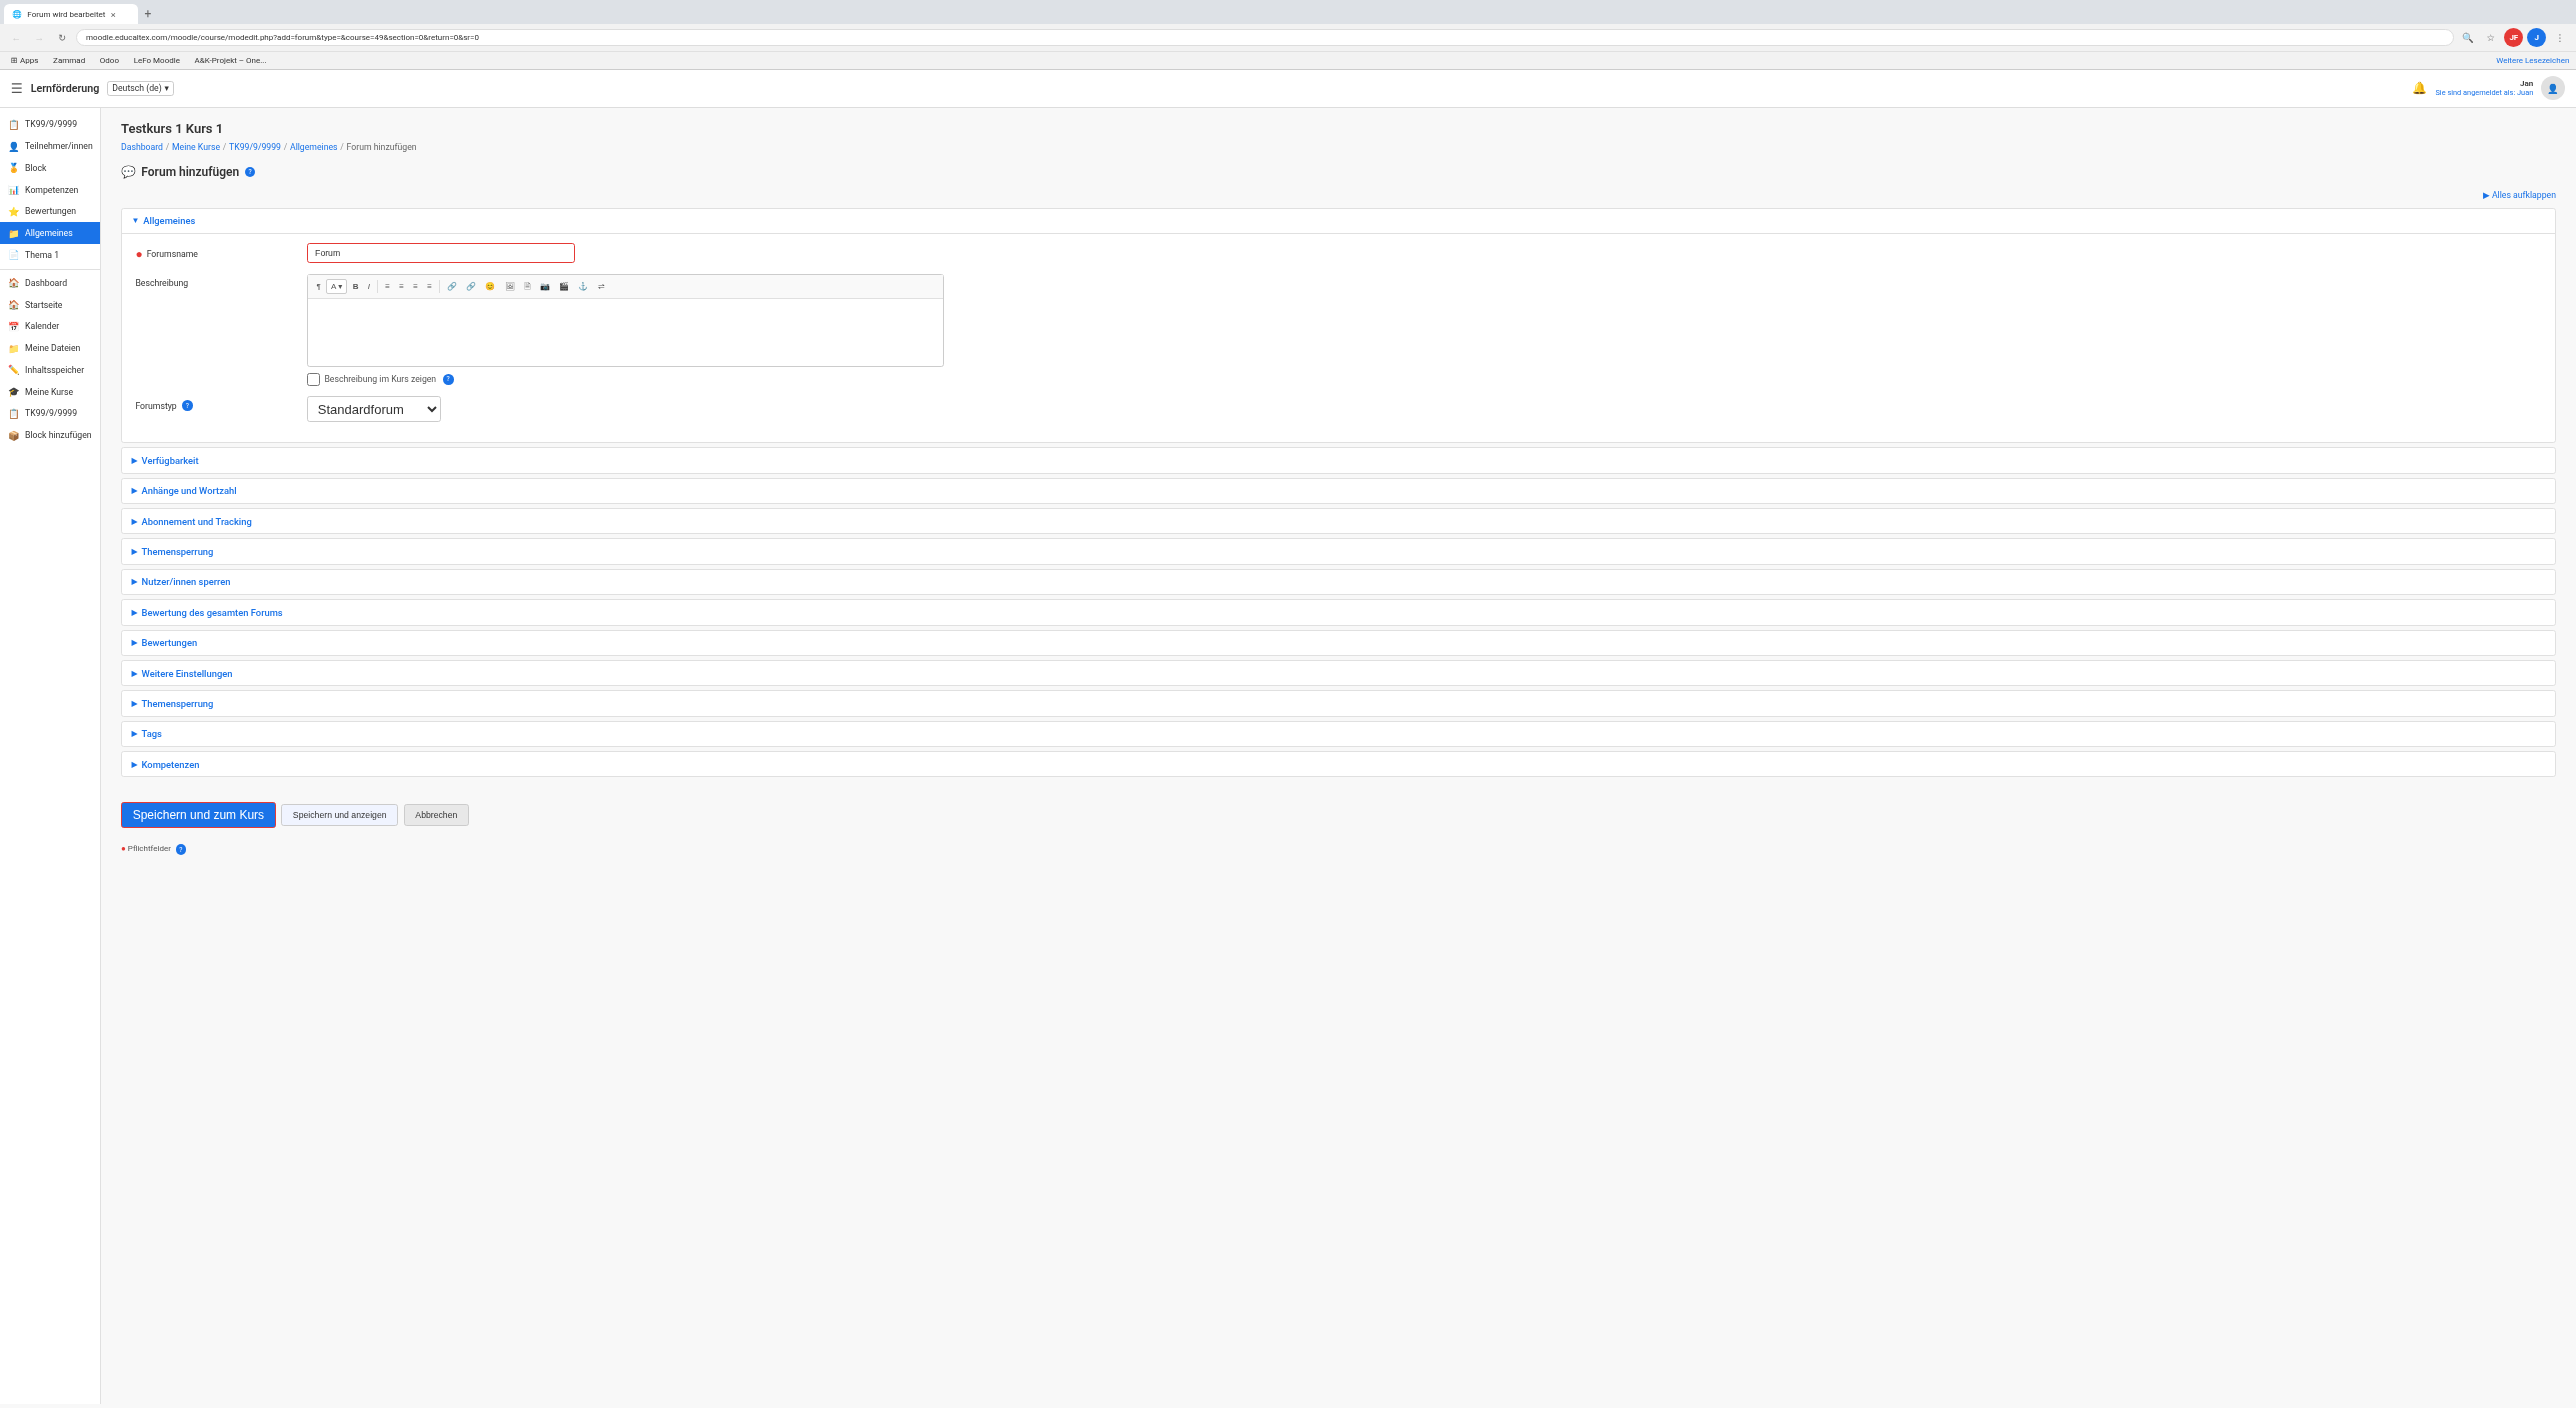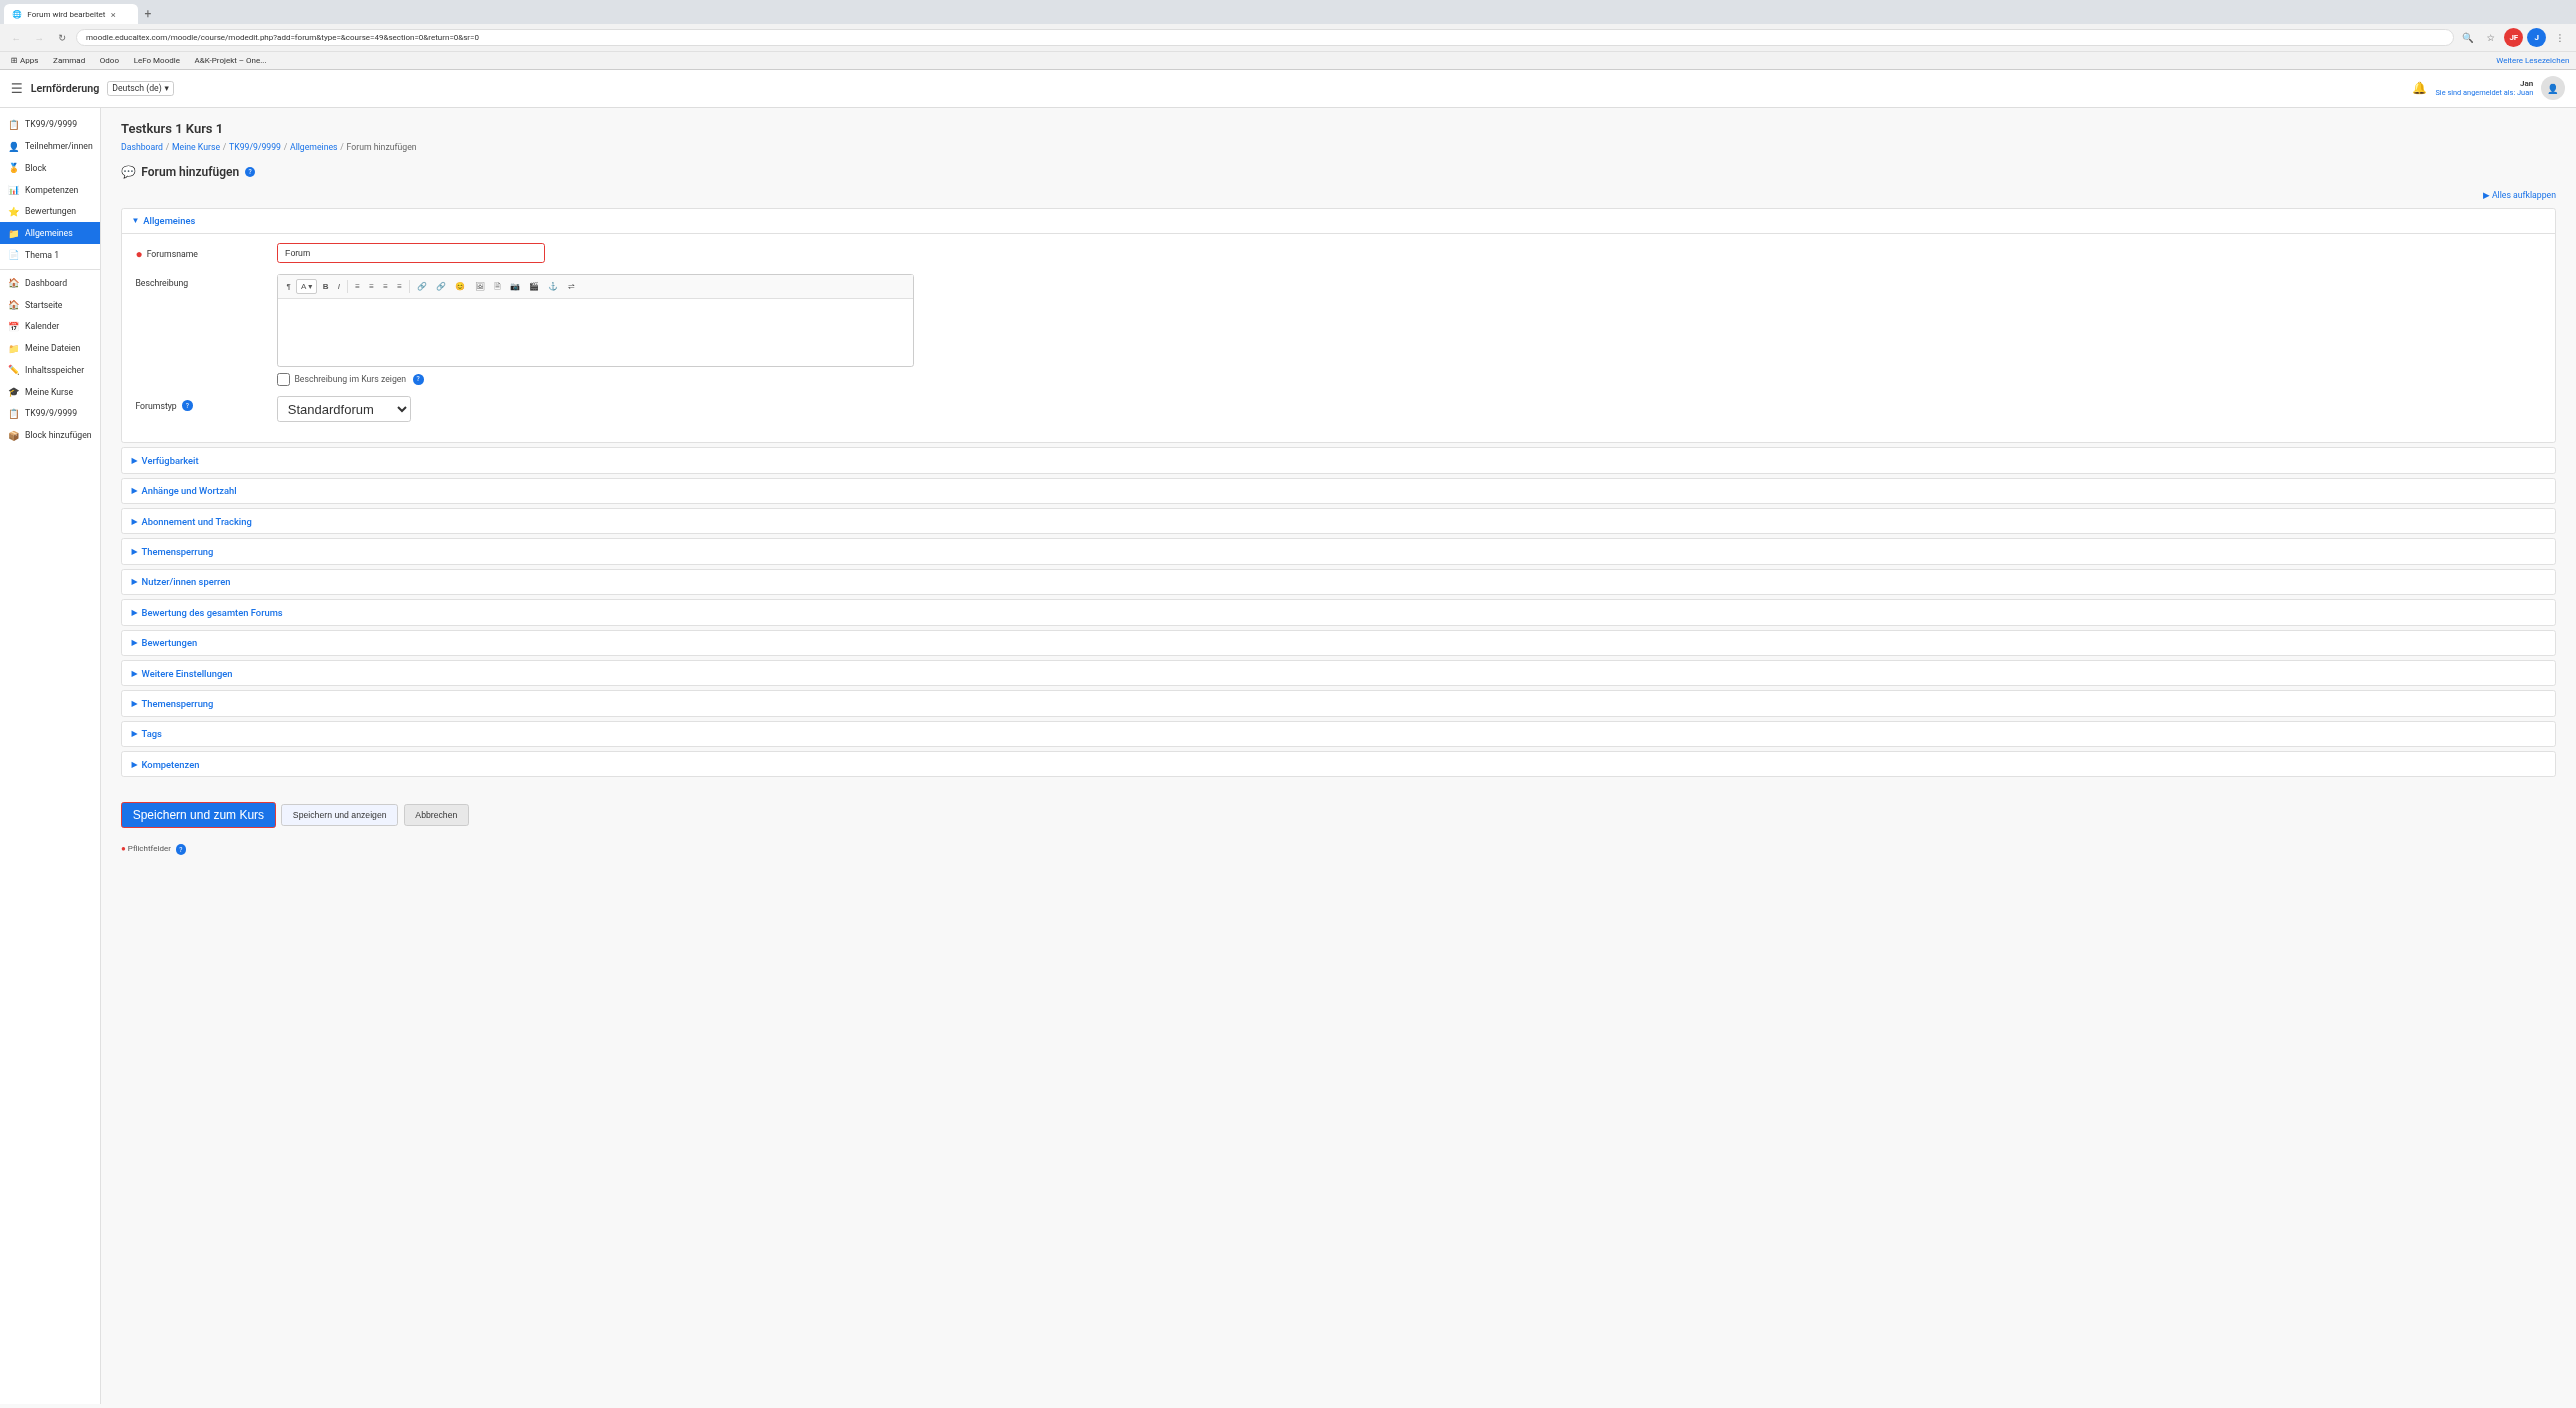--- a/index.html
+++ b/index.html
@@ -60,21 +60,21 @@
     .expand-all { color: #1a73e8; font-size: 8.7px; text-align: center; cursor: pointer; margin-bottom: 8px; }
 
     .collapsible-section { background: #fff; border: 0.7px solid #e0e0e0; border-radius: 2.7px; margin-bottom: 4px; }
     .collapsible-header { display: flex; align-items: center; gap: 4px; padding: 6.7px 9.4px; cursor: pointer; font-size: 9.4px; font-weight: 500; color: #1a73e8; }
     .collapsible-header .arrow { font-size: 8px; color: #1a73e8; }
     .collapsible-body { padding: 9.4px 13.4px; border-top: 0.7px solid #e0e0e0; }
 
     .form-row { display: flex; align-items: flex-start; margin-bottom: 10.7px; gap: 8px; }
     .form-label { width: 134px; font-size: 8.7px; color: #333; padding-top: 4px; flex-shrink: 0; display: flex; align-items: center; gap: 2.7px; }
     .required-icon { color: #e53935; font-size: 12px; margin-right: 1.3px; }
-    .form-control-wrapper { flex: 1; }
+    .form-control-wrapper { flex: 1; margin-left: 30px; }
     .form-input { width: 100%; max-width: 349px; padding: 4px 6.7px; border: 0.7px solid #ccc; border-radius: 2.7px; font-size: 8.7px; color: #333; outline: none; }
     .form-input.error { border: 1.3px solid #e53935; }
 
     
     .editor-container { border: 0.7px solid #ccc; border-radius: 2.7px; max-width: 637px; }
     .editor-toolbar { display: flex; align-items: center; gap: 1.3px; padding: 2.7px 4px; border-bottom: 0.7px solid #e0e0e0; background: #f9f9f9; flex-wrap: wrap; }
     .editor-btn { padding: 2px 4px; border: none; background: none; cursor: pointer; font-size: 8px; color: #555; border-radius: 2px; display: flex; align-items: center; justify-content: center; }
     .editor-dropdown { padding: 2px 4px; border: 0.7px solid #ccc; background: #fff; cursor: pointer; font-size: 8px; color: #555; border-radius: 2px; display: flex; align-items: center; gap: 2px; }
     .editor-area { min-height: 67px; padding: 5.4px; font-size: 8.7px; color: #333; outline: none; }
     .editor-separator { width: 0.7px; height: 13.4px; background: #ddd; margin: 0 2px; }

